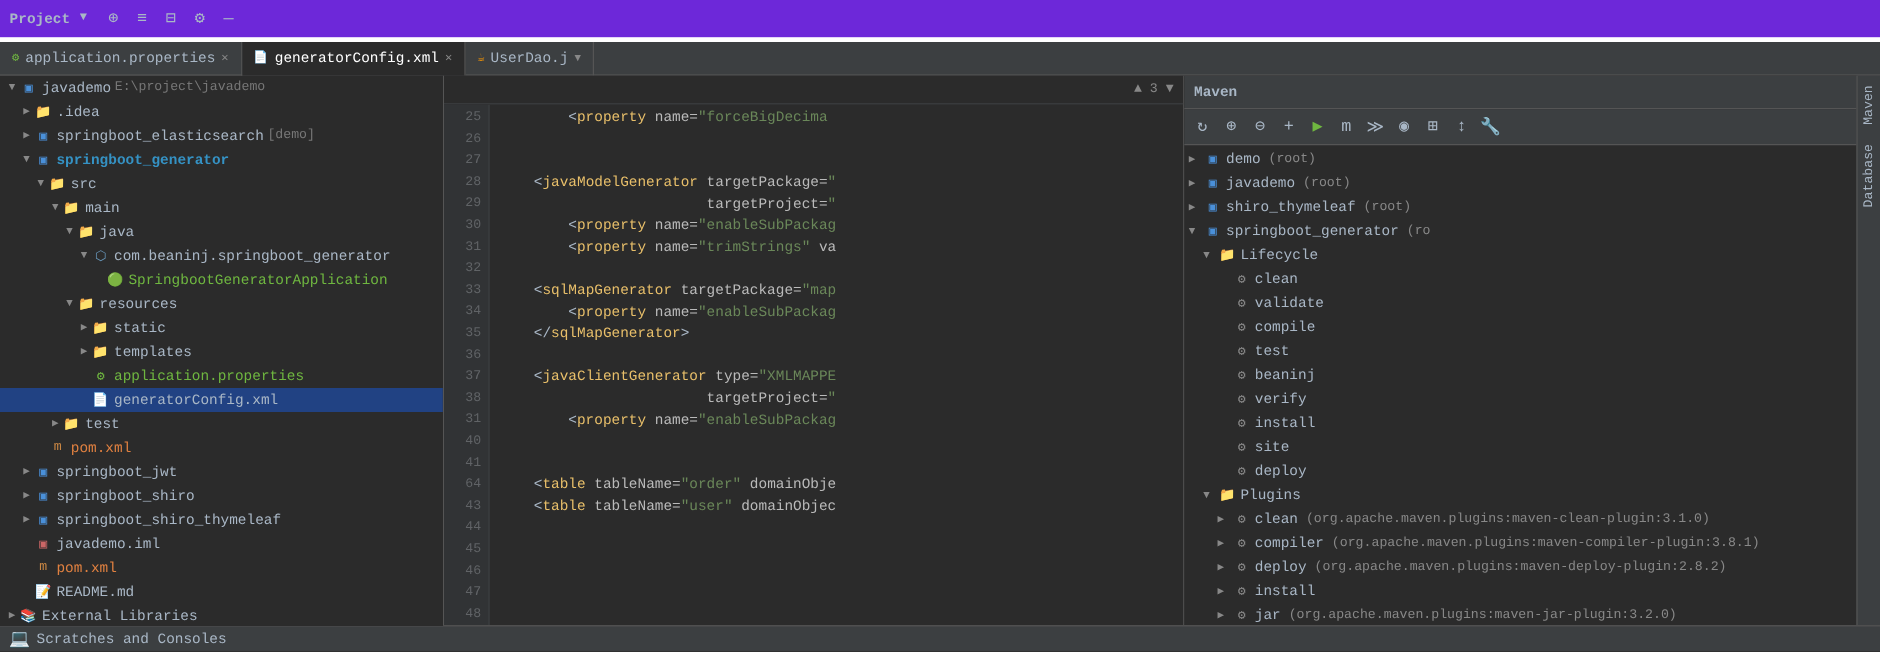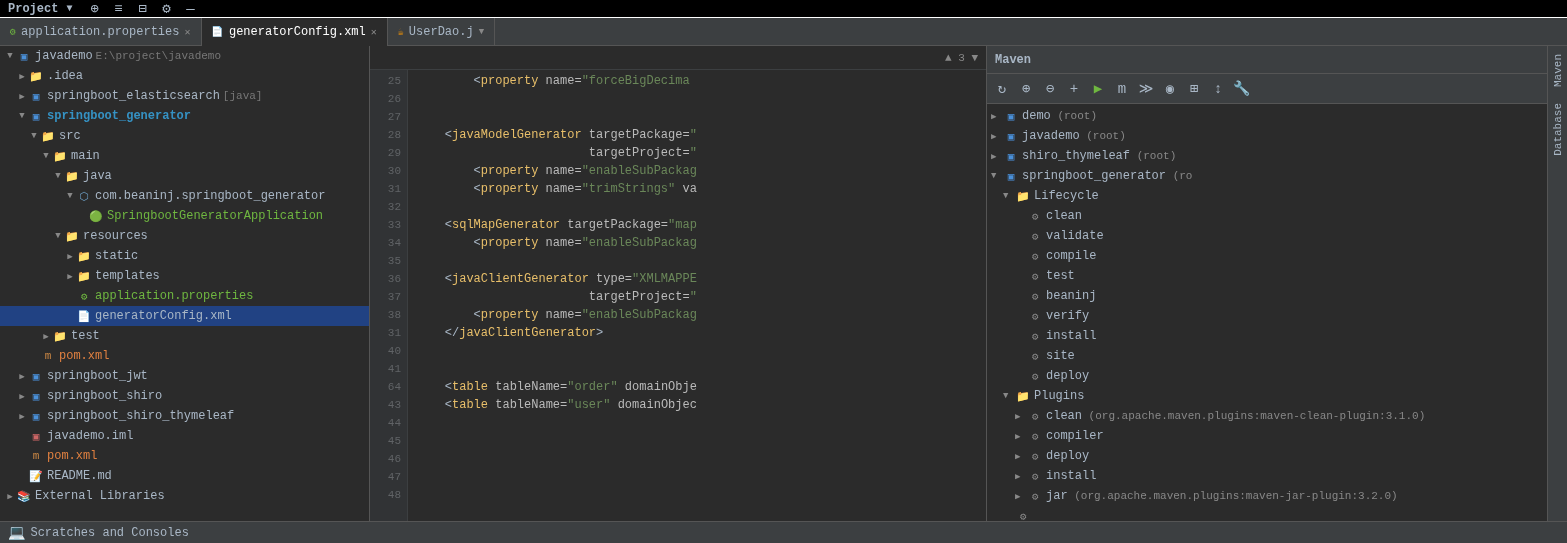--- a/index.html
+++ b/index.html
@@ -10,25 +10,25 @@
       font-size: 12px;
       width: 1567px;
       height: 543px;
       overflow: hidden;
       display: flex;
       flex-direction: column;
     }
 
     
     .top-toolbar {
-      background: #000000;
-      height: 18px;
-      display: flex;
-      align-items: center;
-      border-bottom: 1px solid #ffffff;
+      background: #6d28d9;
+      height: 35px;
+      display: flex;
+      align-items: center;
+      border-bottom: 4px solid #ffffff;
       flex-shrink: 0;
     }
     .toolbar-left {
       display: flex;
       align-items: center;
       padding: 0 8px;
       gap: 8px;
     }
     .project-label {
       color: #a9b7c6;
@@ -340,21 +340,21 @@
     <div class="tree-item" style="padding-left:16px">
       <span class="tree-arrow">▶</span>
       <span class="tree-icon icon-folder">📁</span>
       <span class="tree-label">.idea</span>
     </div>
 
     <div class="tree-item" style="padding-left:16px">
       <span class="tree-arrow">▶</span>
       <span class="tree-icon module-icon">▣</span>
       <span class="tree-label">springboot_elasticsearch</span>
-      <span class="tree-dim">[java]</span>
+      <span class="tree-dim">[demo]</span>
     </div>
 
     <div class="tree-item" style="padding-left:16px">
       <span class="tree-arrow">▼</span>
       <span class="tree-icon module-icon">▣</span>
       <span class="tree-label bold-blue">springboot_generator</span>
     </div>
 
     <div class="tree-item" style="padding-left:28px">
       <span class="tree-arrow">▼</span>
@@ -521,32 +521,32 @@
         <div class="code-line">
           <span class="punct">&nbsp;&nbsp;&nbsp;&nbsp;&nbsp;&nbsp;&nbsp;&nbsp;&lt;</span><span class="tag">property</span><span class="attr"> name=</span><span class="str">"trimStrings"</span><span class="attr"> va</span>
         </div>
         <div class="code-line">&nbsp;</div>
         <div class="code-line">
           <span class="punct">&nbsp;&nbsp;&nbsp;&nbsp;&lt;</span><span class="tag">sqlMapGenerator</span><span class="attr"> targetPackage=</span><span class="str">"map</span>
         </div>
         <div class="code-line">
           <span class="punct">&nbsp;&nbsp;&nbsp;&nbsp;&nbsp;&nbsp;&nbsp;&nbsp;&lt;</span><span class="tag">property</span><span class="attr"> name=</span><span class="str">"enableSubPackag</span>
         </div>
+        <div class="code-line">
+          <span class="punct">&nbsp;&nbsp;&nbsp;&nbsp;&lt;/</span><span class="tag">sqlMapGenerator</span><span class="punct">&gt;</span>
+        </div>
         <div class="code-line">&nbsp;</div>
         <div class="code-line">
           <span class="punct">&nbsp;&nbsp;&nbsp;&nbsp;&lt;</span><span class="tag">javaClientGenerator</span><span class="attr"> type=</span><span class="str">"XMLMAPPE</span>
         </div>
         <div class="code-line">
           <span class="punct">&nbsp;&nbsp;&nbsp;&nbsp;&nbsp;&nbsp;&nbsp;&nbsp;&nbsp;&nbsp;&nbsp;&nbsp;&nbsp;&nbsp;&nbsp;&nbsp;&nbsp;&nbsp;&nbsp;&nbsp;&nbsp;&nbsp;&nbsp;&nbsp;</span><span class="attr">targetProject=</span><span class="str">"</span><span class="punct"> </span>
         </div>
         <div class="code-line">
           <span class="punct">&nbsp;&nbsp;&nbsp;&nbsp;&nbsp;&nbsp;&nbsp;&nbsp;&lt;</span><span class="tag">property</span><span class="attr"> name=</span><span class="str">"enableSubPackag</span>
-        </div>
-        <div class="code-line">
-          <span class="punct">&nbsp;&nbsp;&nbsp;&nbsp;&lt;/</span><span class="tag">javaClientGenerator</span><span class="punct">&gt;</span>
         </div>
         <div class="code-line">&nbsp;</div>
         <div class="code-line">&nbsp;</div>
         <div class="code-line">
           <span class="punct">&nbsp;&nbsp;&nbsp;&nbsp;&lt;</span><span class="tag">table</span><span class="attr"> tableName=</span><span class="str">"order"</span><span class="attr"> domainObje</span>
         </div>
         <div class="code-line">
           <span class="punct">&nbsp;&nbsp;&nbsp;&nbsp;&lt;</span><span class="tag">table</span><span class="attr"> tableName=</span><span class="str">"user"</span><span class="attr"> domainObjec</span>
         </div>
         <div class="code-line">&nbsp;</div>
@@ -674,26 +674,28 @@
         <span style="width:12px;display:inline-block;font-size:9px;color:#888">▶</span>
         <span class="maven-icon gear-icon">⚙</span>
         <span class="maven-item-label">clean</span>
         <span class="maven-item-label muted">&nbsp;(org.apache.maven.plugins:maven-clean-plugin:3.1.0)</span>
       </div>
 
       <div class="maven-item" style="padding-left:28px">
         <span style="width:12px;display:inline-block;font-size:9px;color:#888">▶</span>
         <span class="maven-icon gear-icon">⚙</span>
         <span class="maven-item-label">compiler</span>
+        <span class="maven-item-label muted">&nbsp;(org.apache.maven.plugins:maven-compiler-plugin:3.8.1)</span>
       </div>
 
       <div class="maven-item" style="padding-left:28px">
         <span style="width:12px;display:inline-block;font-size:9px;color:#888">▶</span>
         <span class="maven-icon gear-icon">⚙</span>
         <span class="maven-item-label">deploy</span>
+        <span class="maven-item-label muted">&nbsp;(org.apache.maven.plugins:maven-deploy-plugin:2.8.2)</span>
       </div>
 
       <div class="maven-item" style="padding-left:28px">
         <span style="width:12px;display:inline-block;font-size:9px;color:#888">▶</span>
         <span class="maven-icon gear-icon">⚙</span>
         <span class="maven-item-label">install</span>
       </div>
 
       <div class="maven-item" style="padding-left:28px">
         <span style="width:12px;display:inline-block;font-size:9px;color:#888">▶</span>

